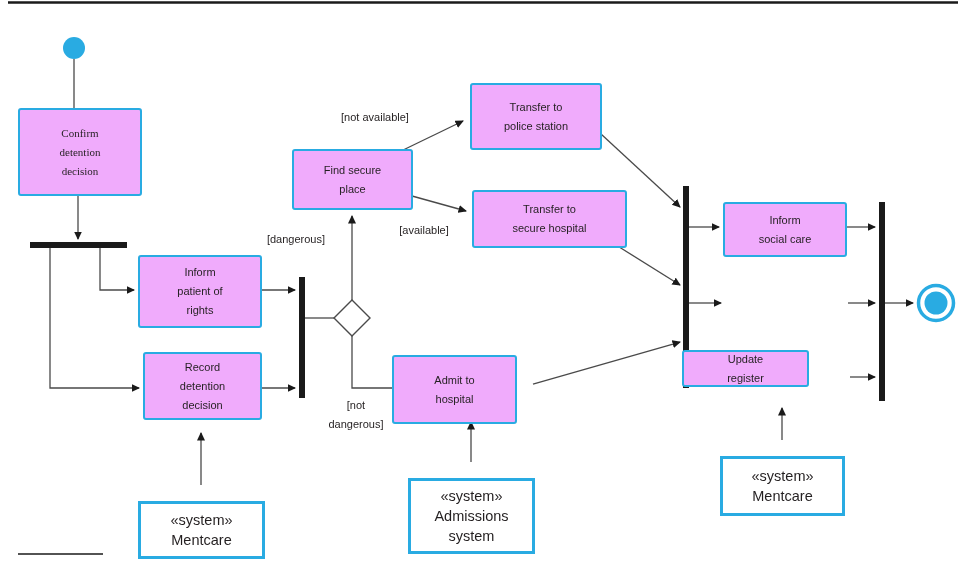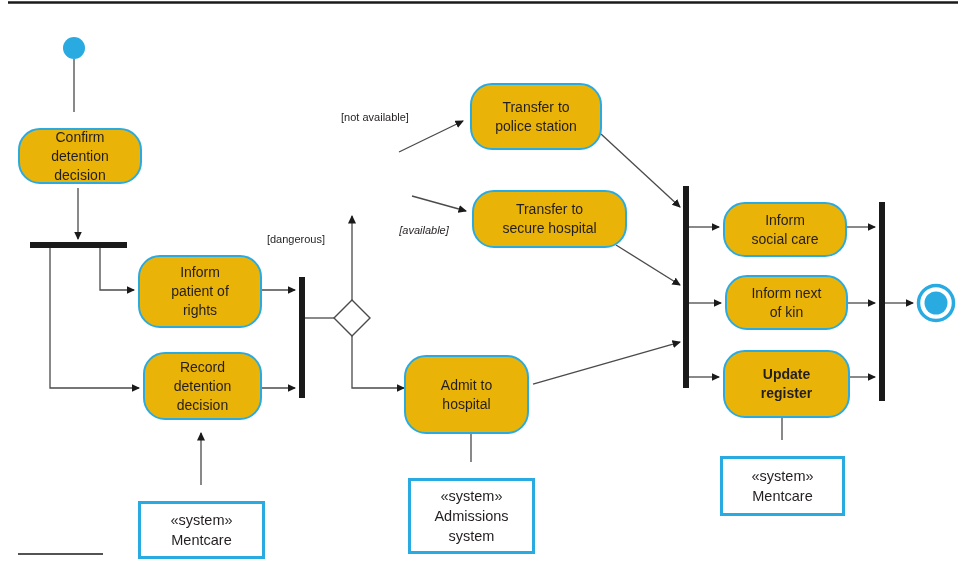--- a/index.html
+++ b/index.html
@@ -2,24 +2,24 @@
 <html style="--accent: #29abe2; --ink: #231f20; --wire: #4a4a4a; --bar: #1a1a1a;"><head>
 <meta charset="utf-8">
 <style>
   html,body{margin:0;padding:0;background:#ffffff;}
   #canvas{
     position:relative;width:975px;height:567px;background:#ffffff;overflow:hidden;
     font-family:"Liberation Sans", sans-serif;color:var(--ink,#231f20);
   }
   #wires{position:absolute;left:0;top:0;}
   .activity{
-    position:absolute;box-sizing:border-box;background:#eab308;
-    border:2.5px solid var(--accent,#29abe2);border-radius:22px;
+    position:absolute;box-sizing:border-box;background:#f0abfc;
+    border:2.5px solid var(--accent,#29abe2);border-radius:3px;
     display:flex;align-items:center;justify-content:center;text-align:center;
-    white-space:pre-line;font-size:14px;line-height:19px;z-index:2;
+    white-space:pre-line;font-size:11px;line-height:19px;z-index:2;
   }
   .sysbox{
     position:absolute;box-sizing:border-box;background:#fff;
     border:3px solid var(--accent,#29abe2);
     display:flex;align-items:center;justify-content:center;text-align:center;
     white-space:pre-line;font-size:14.5px;line-height:20px;z-index:2;margin-top:16px;
   }
   .guard{
     position:absolute;text-align:center;white-space:pre-line;
     font-size:11px;line-height:19px;z-index:3;
@@ -75,47 +75,49 @@
     <polygon points="334,318 352,300 370,318 352,336" fill="#ffffff" stroke="#4a4a4a" stroke-width="1.4"></polygon>
 
     <circle cx="74" cy="48" r="11" fill="#29abe2"></circle>
 
     <g>
       <circle cx="936" cy="303" r="17.5" fill="#ffffff" stroke="#29abe2" stroke-width="3.5"></circle>
       <circle cx="936" cy="303" r="11.5" fill="#29abe2"></circle>
     </g>
   </svg>
 
-  <div class="activity" style="left:18px;top:128px;width:124px;height:56px;">Confirm
+  <div class="activity" style="left:18px;top:108px;width:124px;height:88px;font-family:Liberation Serif, serif;">Confirm
 detention
 decision</div>
   <div class="activity" style="left:138px;top:255px;width:124px;height:73px;">Inform
 patient of
 rights</div>
   <div class="activity" style="left:143px;top:352px;width:119px;height:68px;">Record
 detention
 decision</div>
+  <div class="activity" style="left:292px;top:149px;width:121px;height:61px;">Find secure
+place</div>
   <div class="activity" style="left:470px;top:83px;width:132px;height:67px;">Transfer to
 police station</div>
   <div class="activity" style="left:472px;top:190px;width:155px;height:58px;">Transfer to
 secure hospital</div>
-  <div class="activity" style="left:404px;top:355px;width:125px;height:79px;">Admit to
+  <div class="activity" style="left:392px;top:355px;width:125px;height:69px;">Admit to
 hospital</div>
   <div class="activity" style="left:723px;top:202px;width:124px;height:55px;">Inform
 social care</div>
-  <div class="activity" style="left:725px;top:275px;width:123px;height:55px;">Inform next
-of kin</div>
-  <div class="activity" style="left:723px;top:350px;width:127px;height:68px;font-weight:bold;">Update
+  <div class="activity" style="left:682px;top:350px;width:127px;height:37px;">Update
 register</div>
 
   <div class="sysbox" style="left:138px;top:485px;width:127px;height:58px;">«system»
 Mentcare</div>
   <div class="sysbox" style="left:408px;top:462px;width:127px;height:76px;">«system»
 Admissions
 system</div>
   <div class="sysbox" style="left:720px;top:440px;width:125px;height:60px;">«system»
 Mentcare</div>
 
   <div class="guard" style="left:236px;top:230px;width:120px;">[dangerous]</div>
+  <div class="guard" style="left:296px;top:396px;width:120px;">[not
+dangerous]</div>
   <div class="guard" style="left:310px;top:108px;width:130px;">[not available]</div>
-  <div class="guard" style="left:364px;top:221px;width:120px;font-style:italic;">[available]</div>
+  <div class="guard" style="left:364px;top:221px;width:120px;">[available]</div>
 
 </div>
 
 </body></html>

